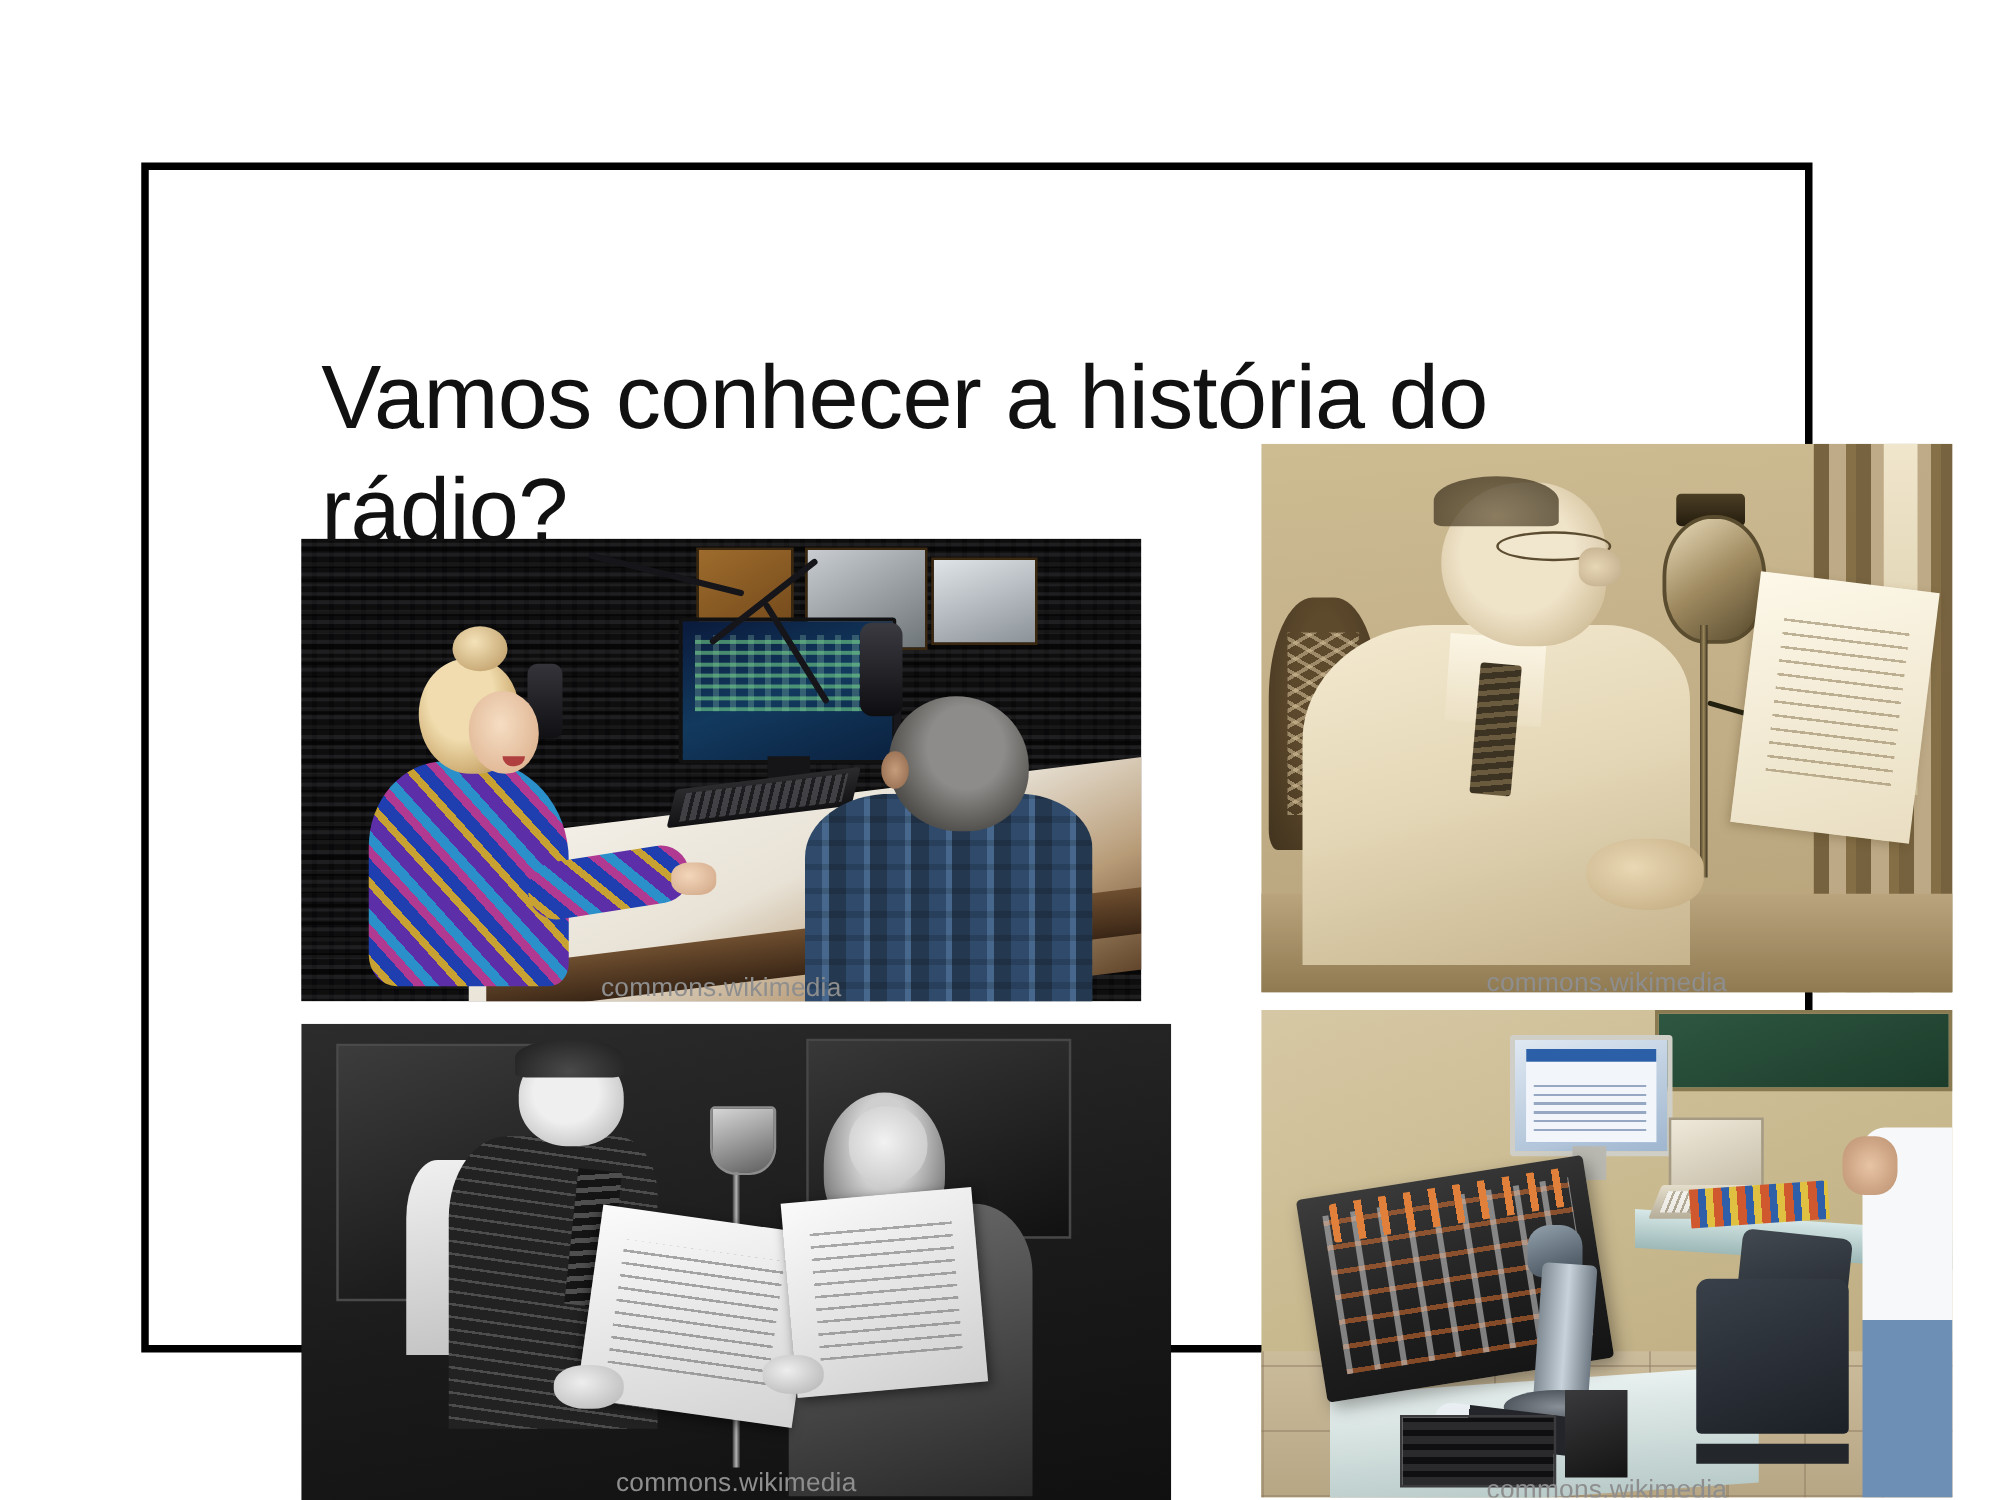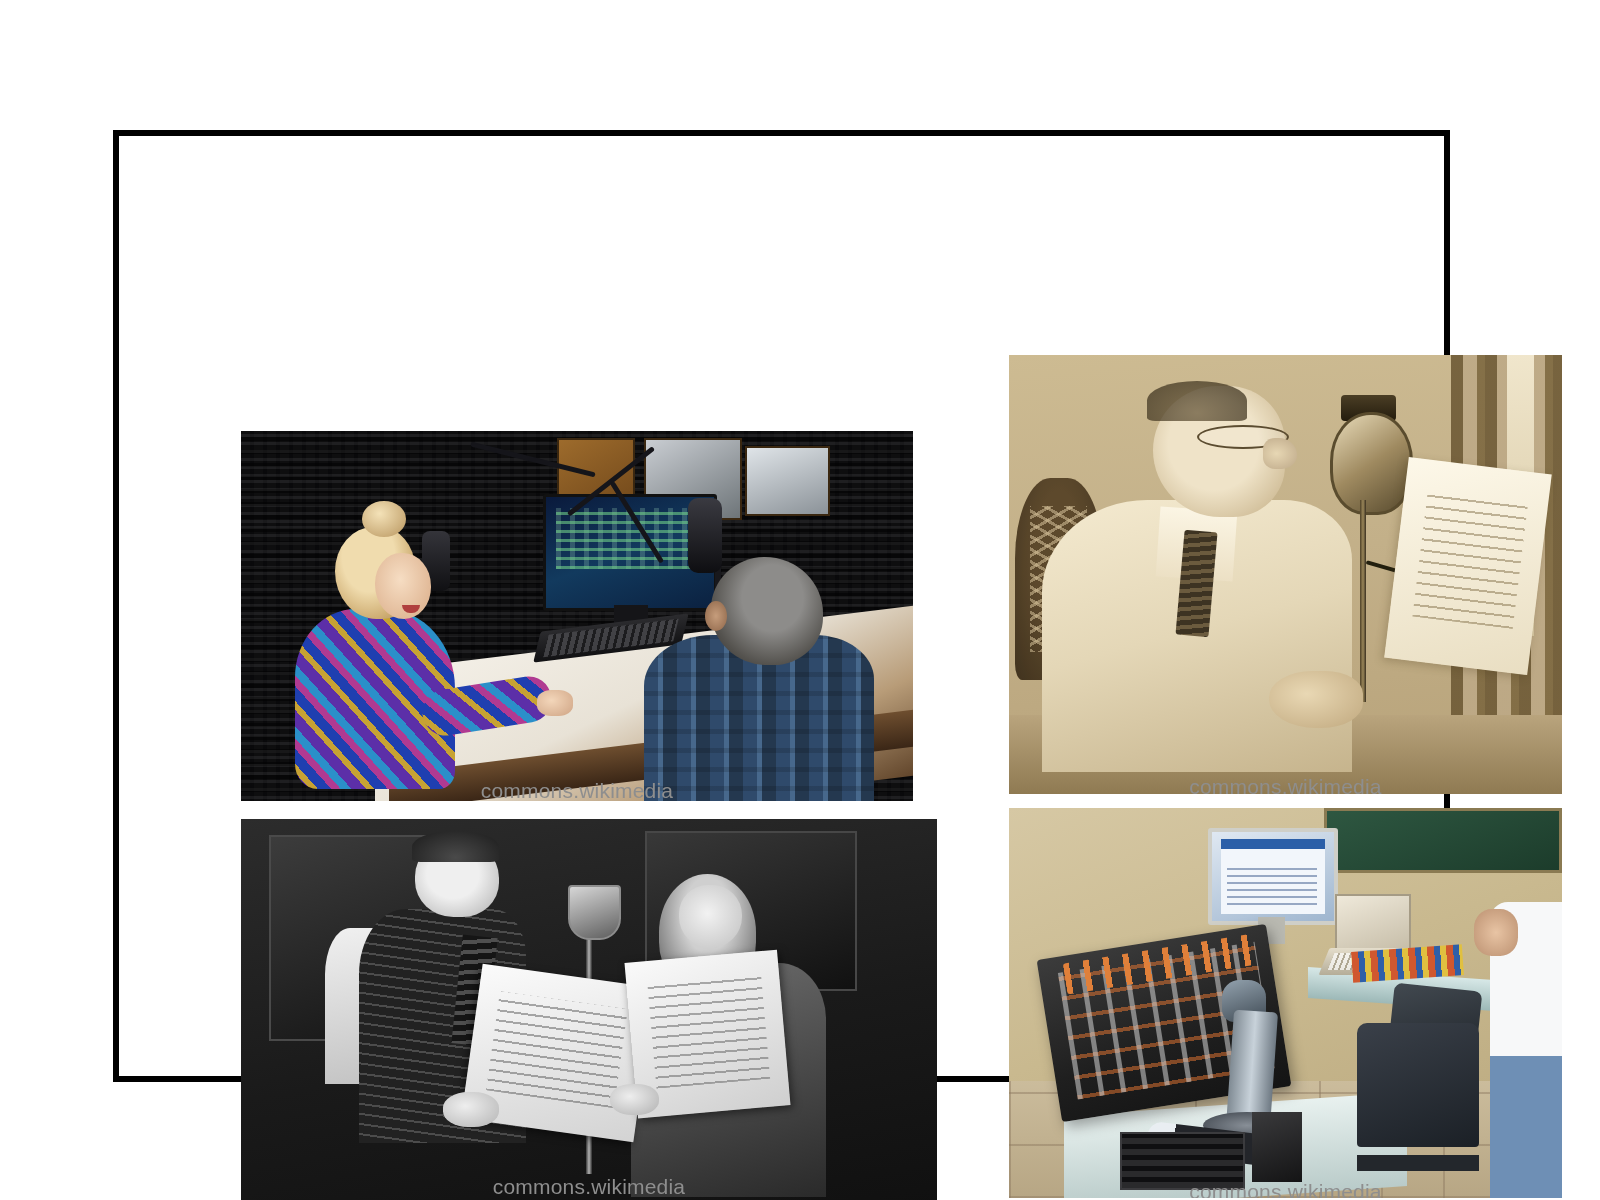--- a/index.html
+++ b/index.html
@@ -566,20 +566,21 @@
     background: radial-gradient(ellipse,#e8c4a4,#bb9070);
     border-radius: 40%;
   }
   #photo-community #wm-community { top: 372px; }
 </style>
 </head>
 <body>
 
 <div id="slide-frame">
 
+  <div id="slide-title">Vamos conhecer a história do rádio?</div>
 
   <div class="photo" id="photo-modern-studio">
     <div class="canvas">
       <div class="bg"></div>
       <div class="foam"></div>
       <div class="wframe wfa"></div>
       <div class="wframe wfb"></div>
       <div class="wframe wfc"></div>
       <div class="monitor"></div>
       <div class="monstand"></div>

